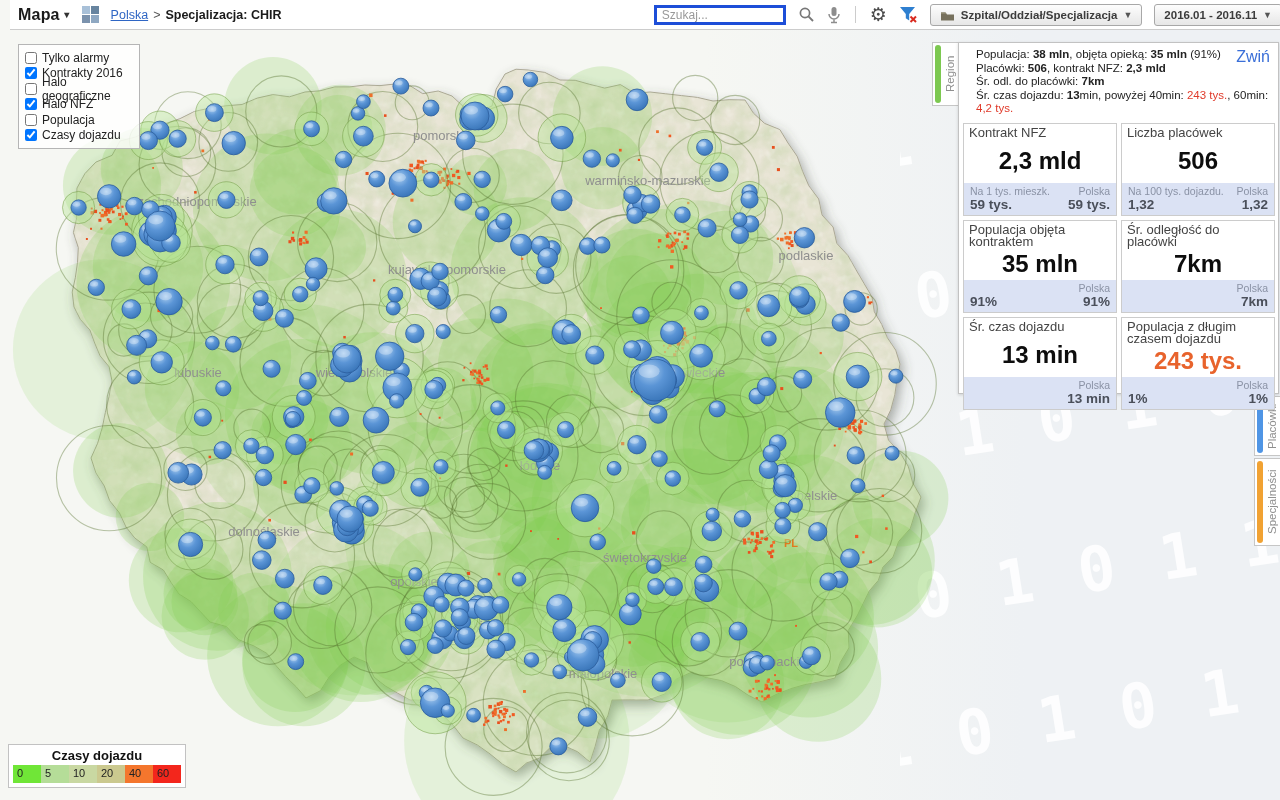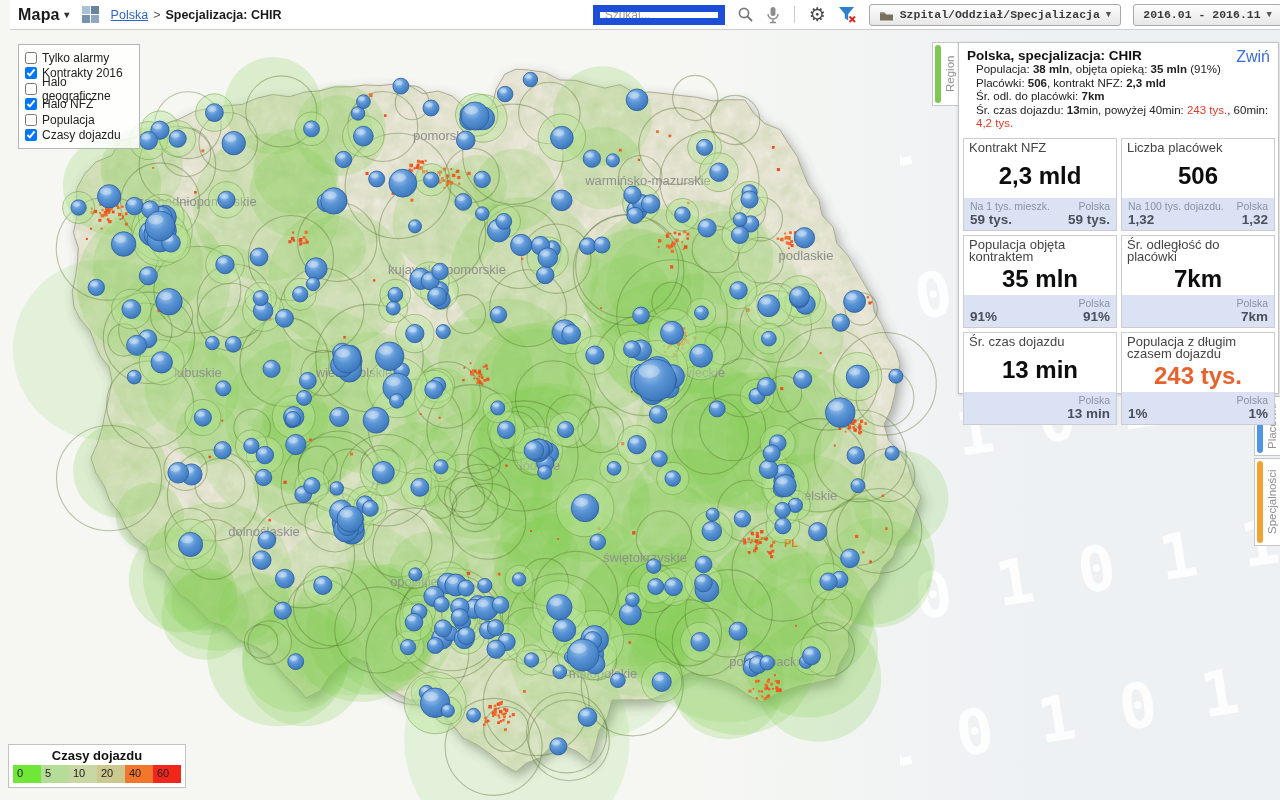--- a/index.html
+++ b/index.html
@@ -16,29 +16,29 @@
   #grid-icon { width:17px; height:17px; display:grid; grid-template-columns:8px 8px;
     grid-template-rows:8px 8px; gap:1px; cursor:pointer; }
   #grid-icon div:nth-child(1){background:#a8c0d8;}
   #grid-icon div:nth-child(2){background:#67849f;}
   #grid-icon div:nth-child(3){background:#7b92ad;}
   #grid-icon div:nth-child(4){background:#8fa8c2;}
   #breadcrumb { font-size:12.5px; color:#555; display:flex; gap:5px; align-items:center;}
   #breadcrumb a { color:#2f66c4; text-decoration:underline; cursor:pointer; }
   #breadcrumb .current { font-weight:bold; color:#1a1a1a; }
   #topbar .spacer { flex:1; }
-  #search-input { width:132px; height:20px; border:7px solid #1d4ed8; font-size:12px;
+  #search-input { width:132px; height:20px; border:3px solid #1d4ed8; font-size:12px;
     padding:0 5px; color:#444; background:#fff; }
   #search-input::placeholder { color:#999; }
   .tb-icon { display:flex; align-items:center; justify-content:center; cursor:pointer; }
   .tb-sep { width:1px; height:17px; background:#ccc; margin:0 2px; }
   .gear { font-family:"DejaVu Sans", sans-serif; font-size:19px; color:#4a4a4a; line-height:1; }
   .tb-btn { height:22px; border:1px solid #a8a8a8; border-radius:3px;
     background:linear-gradient(#fdfdfd,#e7e7e7); display:flex; align-items:center;
-    gap:6px; padding:0 9px; font-size:11.5px; font-weight:bold; color:#3c3c3c; cursor:pointer;font-family:Liberation Mono, monospace; }
+    gap:6px; padding:0 9px; font-size:11.5px; font-weight:bold; color:#3c3c3c; cursor:pointer; }
   .tb-btn .caret { font-size:9px; color:#555; }
 
   
   #layers-panel { position:absolute; left:18px; top:44px; width:122px; z-index:40;
     background:rgba(255,255,255,.82); border:1px solid #b5b5b5; padding:5px 6px; }
   .layer-row { display:flex; align-items:center; gap:5px; height:15.5px; font-size:12px; color:#222; }
   .layer-row input { width:12px; height:12px; margin:0; }
 
   
   #region-panel { position:absolute; left:958px; top:42px; width:321px; height:352px;
@@ -1648,21 +1648,20 @@
     </label>
   </div>
 
 <div class="vtab" id="tab-region">
   <span class="bar" style="background: rgb(124, 200, 80);"></span>
   <span class="vlabel">Region</span>
 </div>
 
 <div id="region-panel">
   <div id="panel-head">
-    <div id="panel-title">Polska, specjalizacja: CHIR</div>
     <span id="collapse-link">Zwiń</span>
     <div id="summary-lines">
         <div class="sum-line"><span>Populacja: </span><span style="font-weight: bold; margin-top: 12px;">38 mln</span><span>, objęta opieką: </span><span style="font-weight: bold;">35 mln</span><span> (91%)</span></div>
         <div class="sum-line"><span>Placówki: </span><span style="font-weight: bold;">506</span><span>, kontrakt NFZ: </span><span style="font-weight: bold;">2,3 mld</span></div>
         <div class="sum-line"><span>Śr. odl. do placówki: </span><span style="font-weight: bold;">7km</span></div>
         <div class="sum-line"><span>Śr. czas dojazdu: </span><span style="font-weight: bold;">13</span><span>min, powyżej 40min: </span><span style="color: rgb(224, 58, 42);">243 tys.</span><span>, 60min: </span><span style="color: rgb(224, 58, 42);">4,2 tys.</span></div>
       </div>
   </div>
   <div id="cards">
       <div class="card">

